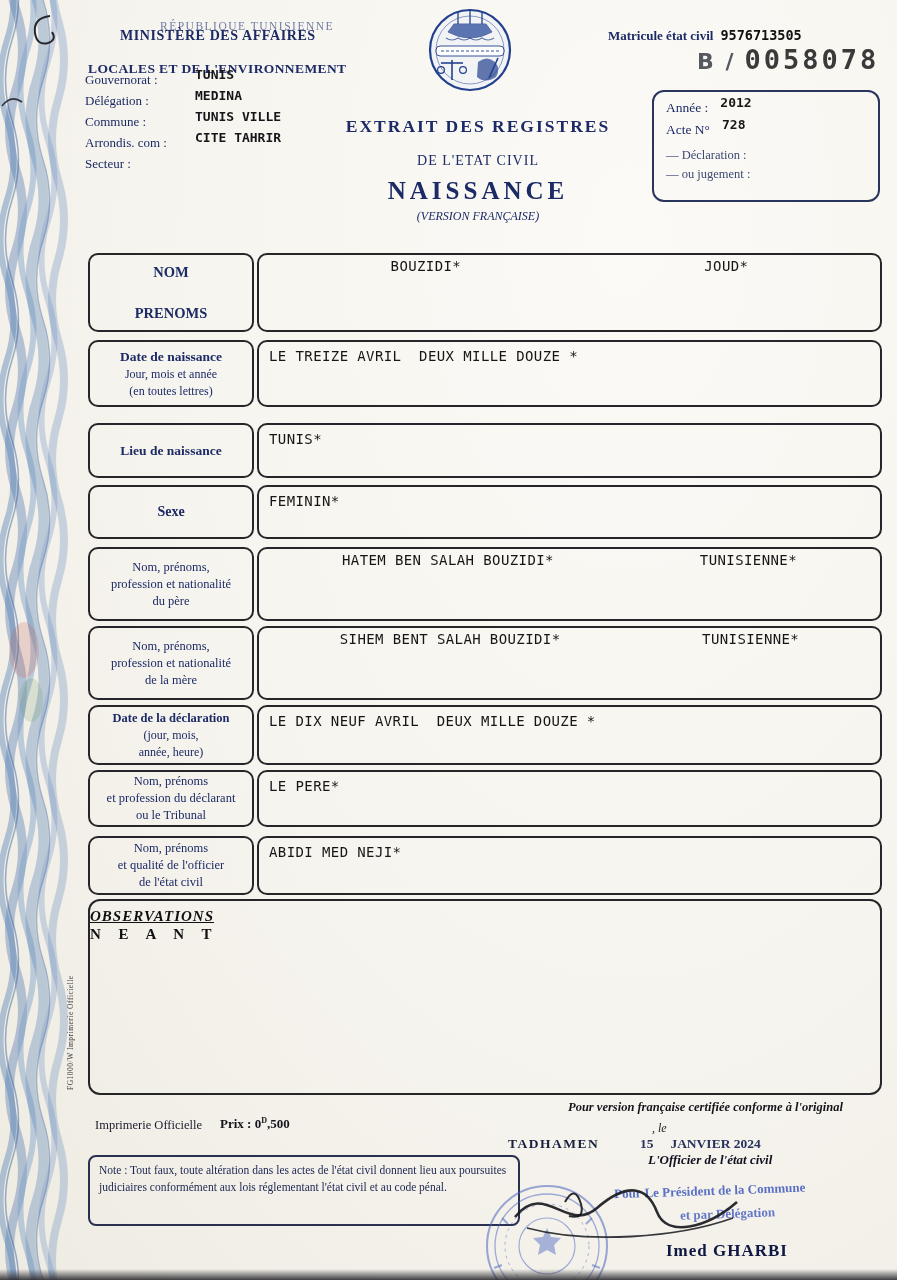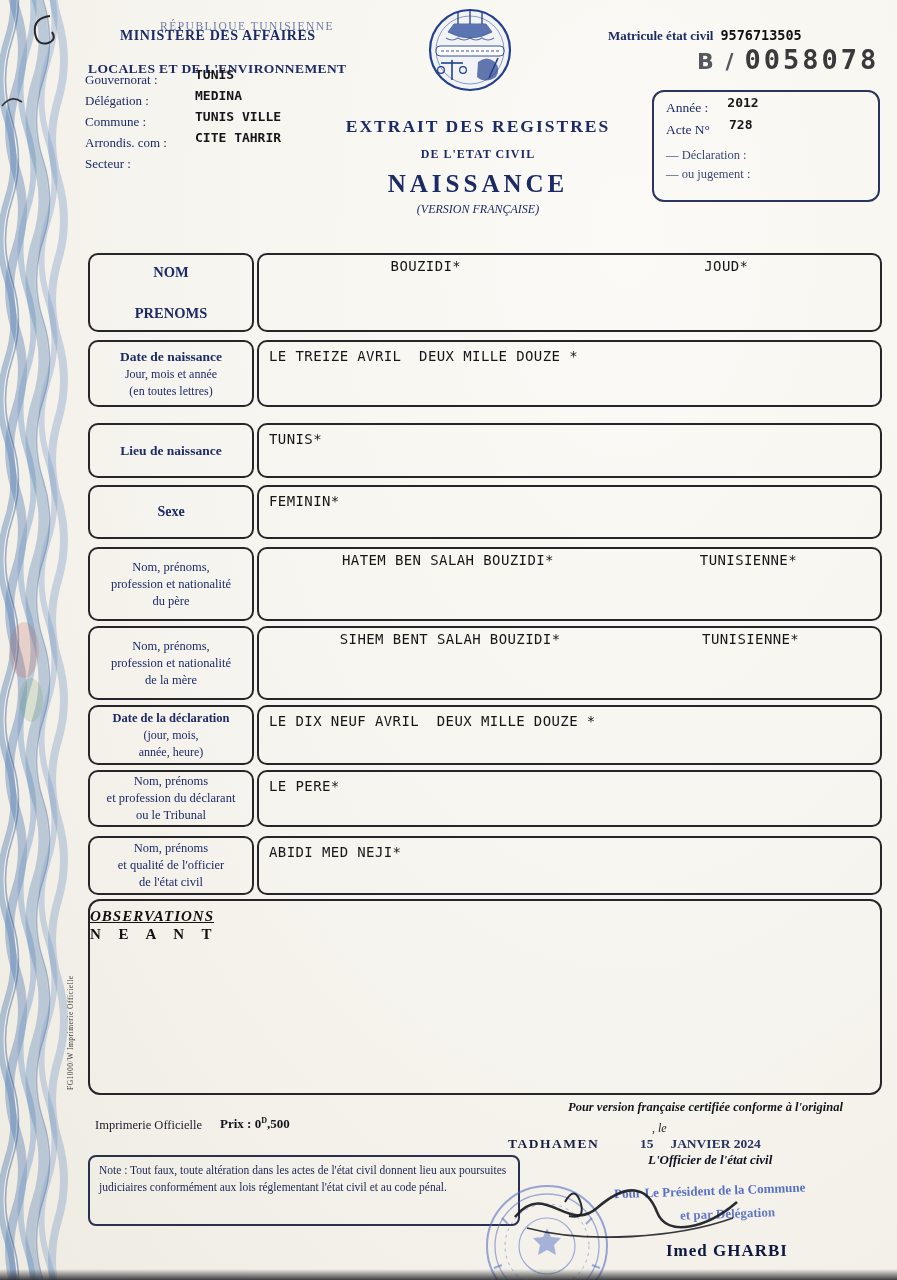--- a/index.html
+++ b/index.html
@@ -14,32 +14,32 @@
   .ministry1{left:120px;top:28px;font-size:14px;font-weight:bold;color:#1c2a66;letter-spacing:.6px}
   .ministry2{left:88px;top:61px;font-size:13.5px;font-weight:bold;color:#1c2a66;letter-spacing:.4px}
 
   .admin{left:85px;top:72px;width:250px}
   .admin-row{display:flex;height:21px;align-items:baseline}
   .admin-label{width:110px;font-size:13px;color:#1c2a66}
   .admin-value{font-family:"DejaVu Sans Mono",monospace;font-size:13px;font-weight:bold;color:#15151a;transform:translateY(-5px)}
 
   .titles{left:303px;top:116px;width:350px;text-align:center;color:#1c2a66}
   .t1{font-size:17.5px;font-weight:bold;letter-spacing:2px}
-  .t2{font-size:12px;font-weight:bold;letter-spacing:1px;margin-top:10px}
+  .t2{font-size:14px;font-weight:normal;letter-spacing:1px;margin-top:16px}
   .t3{font-size:25px;font-weight:bold;letter-spacing:4px;margin-top:8px}
   .t4{font-size:12px;font-style:italic;font-weight:normal;margin-top:4px}
 
   .matricule{left:608px;top:27px;font-size:13px;font-weight:bold;color:#1c2a66;white-space:nowrap}
   .matricule .typed{font-size:13.5px;font-weight:bold;margin-left:7px;color:#111}
   .serial{left:697px;top:44px;white-space:nowrap}
   .serial-b{font-size:22px;color:#55585f;font-weight:bold;font-family:"DejaVu Sans",sans-serif;letter-spacing:2px;margin-right:9px}
   .serial-n{font-size:27px;color:#3a3a3a;letter-spacing:3px;font-weight:bold}
 
   .acte-box{left:652px;top:90px;width:228px;height:112px;border:2px solid #2a355e;border-radius:12px;padding:8px 12px;color:#1c2a66;box-sizing:border-box}
-  .acte-row{display:flex;gap:19px;font-size:13.5px;height:22px;align-items:baseline}
+  .acte-row{display:flex;gap:12px;font-size:13.5px;height:22px;align-items:baseline}
   .acte-val{transform:translateY(-5px);font-weight:bold;font-size:13px}
   .acte-dash{font-size:12.5px;color:#3c4872;margin-top:4px}
 
   .field-row{position:absolute;left:0;width:100%}
   .lbl-box{position:absolute;left:88px;width:166px;top:0;bottom:0;border:2px solid #26262a;border-radius:10px;
     display:flex;flex-direction:column;justify-content:center;align-items:center;gap:2px;
     color:#1c2a66;text-align:center;padding:2px;box-sizing:border-box}
   .val-box{position:absolute;left:257px;width:625px;top:0;bottom:0;border:2px solid #26262a;border-radius:10px;
     padding:6px 10px;display:flex;flex-direction:row;box-sizing:border-box}
   .val-box.two{justify-content:space-around;padding:3px 10px}

